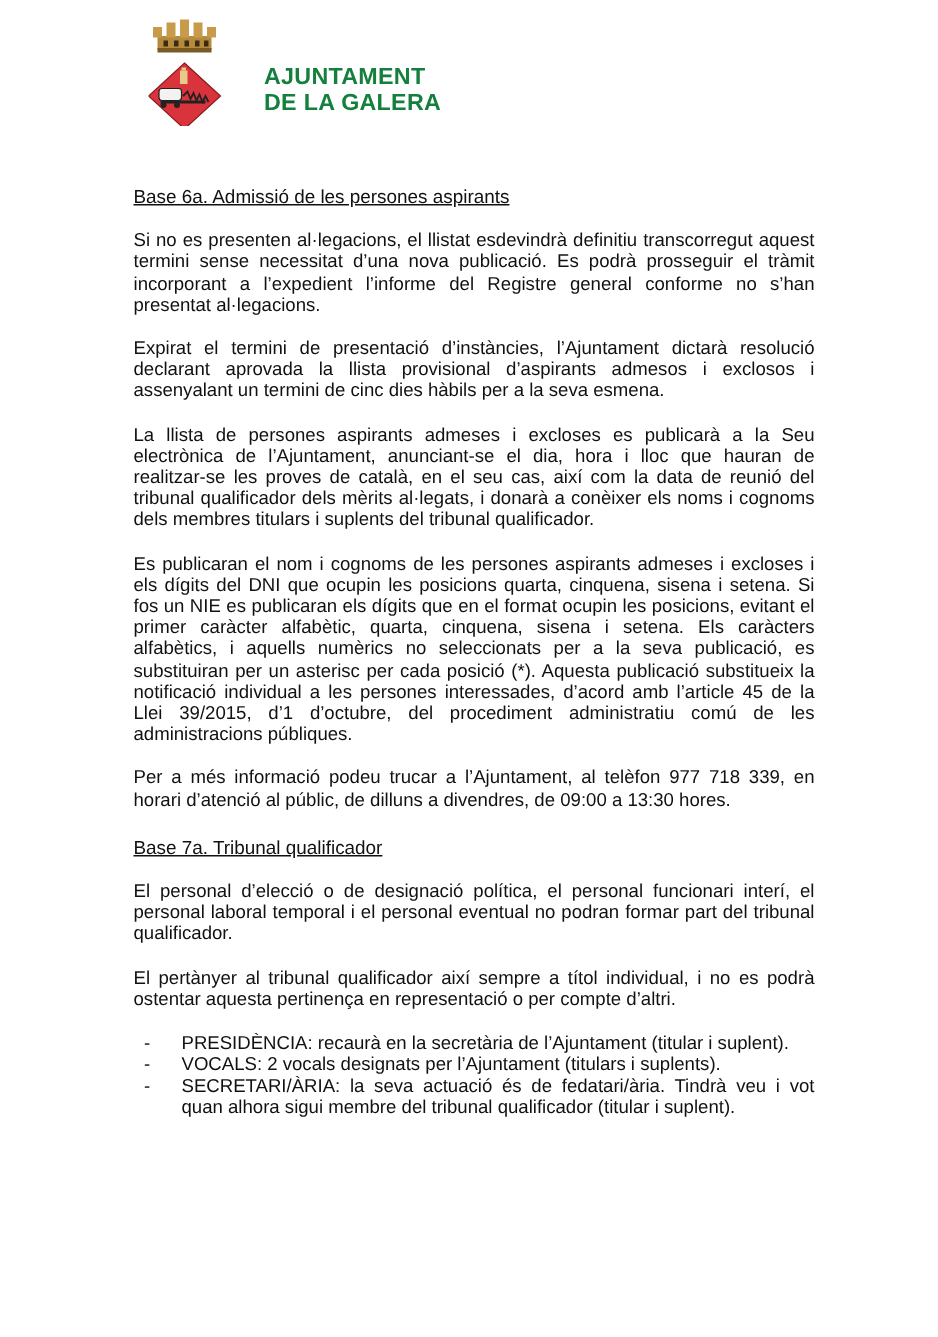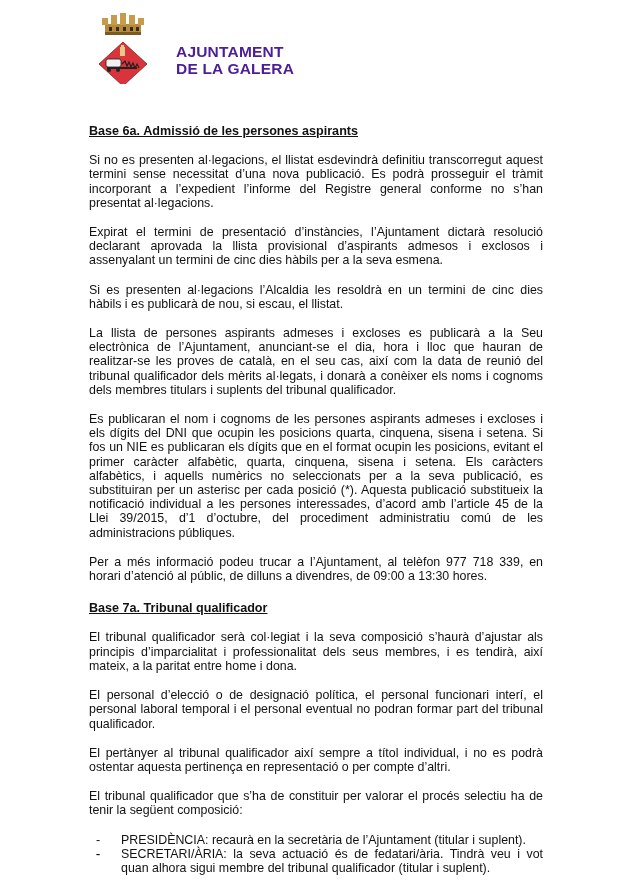--- a/index.html
+++ b/index.html
@@ -1,21 +1,21 @@
 <!DOCTYPE html>
 <html><head>
 <meta charset="utf-8">
 <style>
   html, body { margin: 0; padding: 0; background: #ffffff; }
   body { width: 625px; height: 891px; position: relative; overflow: hidden;
          font-family: "Liberation Sans", sans-serif; color: #111111; }
   .logo { position: absolute; left: 99px; top: 12px; width: 50px; height: 72px; }
-  .org { position: absolute; left: 176px; top: 43px; font-weight: bold; font-size: 15.5px; line-height: 17px; letter-spacing: 0.2px; color: #4c1d95; }
+  .org { position: absolute; left: 176px; top: 43px; font-weight: bold; font-size: 15.5px; line-height: 17px; letter-spacing: 0.2px; color: #15803d; }
   .content { position: absolute; left: 89px; top: 124px; width: 454px; font-size: 12.4px; line-height: 14.2px; }
-  .heading { font-weight: bold; text-decoration: underline; margin: 0 0 15px 0; font-size: 12.6px; }
+  .heading { font-weight: normal; text-decoration: underline; margin: 0 0 15px 0; font-size: 12.6px; }
   p { margin: 0 0 15px 0; text-align: justify; }
   .h2 { margin-top: 18px; }
   ul.members { list-style: none; margin: 0; padding: 0; }
   ul.members li { position: relative; padding-left: 32px; text-align: justify; }
   ul.members li .dash { position: absolute; left: 7px; top: 0; }
 </style>
 </head>
 <body>
 
 <div class="logo">
@@ -51,37 +51,35 @@
 
 <div class="org">
   <div>AJUNTAMENT</div>
   <div>DE LA GALERA</div>
 </div>
 
 <div class="content">
   <div class="heading">Base 6a. Admissió de les persones aspirants</div>
   <p>Si no es presenten al·legacions, el llistat esdevindrà definitiu transcorregut aquest termini sense necessitat d’una nova publicació. Es podrà prosseguir el tràmit incorporant a l’expedient l’informe del Registre general conforme no s’han presentat al·legacions.</p>
   <p>Expirat el termini de presentació d’instàncies, l’Ajuntament dictarà resolució declarant aprovada la llista provisional d’aspirants admesos i exclosos i assenyalant un termini de cinc dies hàbils per a la seva esmena.</p>
-  <p>Si es presenten al·legacions l’Alcaldia les resoldrà en un termini de cinc dies hàbils i es publicarà de nou, si escau, el llistat.</p>
   <p>La llista de persones aspirants admeses i excloses es publicarà a la Seu electrònica de l’Ajuntament, anunciant-se el dia, hora i lloc que hauran de realitzar-se les proves de català, en el seu cas, així com la data de reunió del tribunal qualificador dels mèrits al·legats, i donarà a conèixer els noms i cognoms dels membres titulars i suplents del tribunal qualificador.</p>
   <p>Es publicaran el nom i cognoms de les persones aspirants admeses i excloses i els dígits del DNI que ocupin les posicions quarta, cinquena, sisena i setena. Si fos un NIE es publicaran els dígits que en el format ocupin les posicions, evitant el primer caràcter alfabètic, quarta, cinquena, sisena i setena. Els caràcters alfabètics, i aquells numèrics no seleccionats per a la seva publicació, es substituiran per un asterisc per cada posició (*). Aquesta publicació substitueix la notificació individual a les persones interessades, d’acord amb l’article 45 de la Llei 39/2015, d’1 d’octubre, del procediment administratiu comú de les administracions públiques.</p>
   <p style="margin-bottom:11px">Per a més informació podeu trucar a l’Ajuntament, al telèfon 977 718 339, en horari d’atenció al públic, de dilluns a divendres, de 09:00 a 13:30 hores.</p>
 
   <div class="heading h2">Base 7a. Tribunal qualificador</div>
-  <p>El tribunal qualificador serà col·legiat i la seva composició s’haurà d’ajustar als principis d’imparcialitat i professionalitat dels seus membres, i es tendirà, així mateix, a la paritat entre home i dona.</p>
   <p>El personal d’elecció o de designació política, el personal funcionari interí, el personal laboral temporal i el personal eventual no podran formar part del tribunal qualificador.</p>
   <p>El pertànyer al tribunal qualificador així sempre a títol individual, i no es podrà ostentar aquesta pertinença en representació o per compte d’altri.</p>
-  <p>El tribunal qualificador que s’ha de constituir per valorar el procés selectiu ha de tenir la següent composició:</p>
 
   <ul class="members">
     <li>
       <span class="dash">-</span>
       <span>PRESIDÈNCIA: recaurà en la secretària de l’Ajuntament (titular i suplent).</span>
     </li>
     <li>
       <span class="dash">-</span>
+      <span>VOCALS: 2 vocals designats per l’Ajuntament (titulars i suplents).</span>
     </li>
     <li>
       <span class="dash">-</span>
       <span>SECRETARI/ÀRIA: la seva actuació és de fedatari/ària. Tindrà veu i vot quan alhora sigui membre del tribunal qualificador (titular i suplent).</span>
     </li>
   </ul>
 </div>
 
 </body></html>

